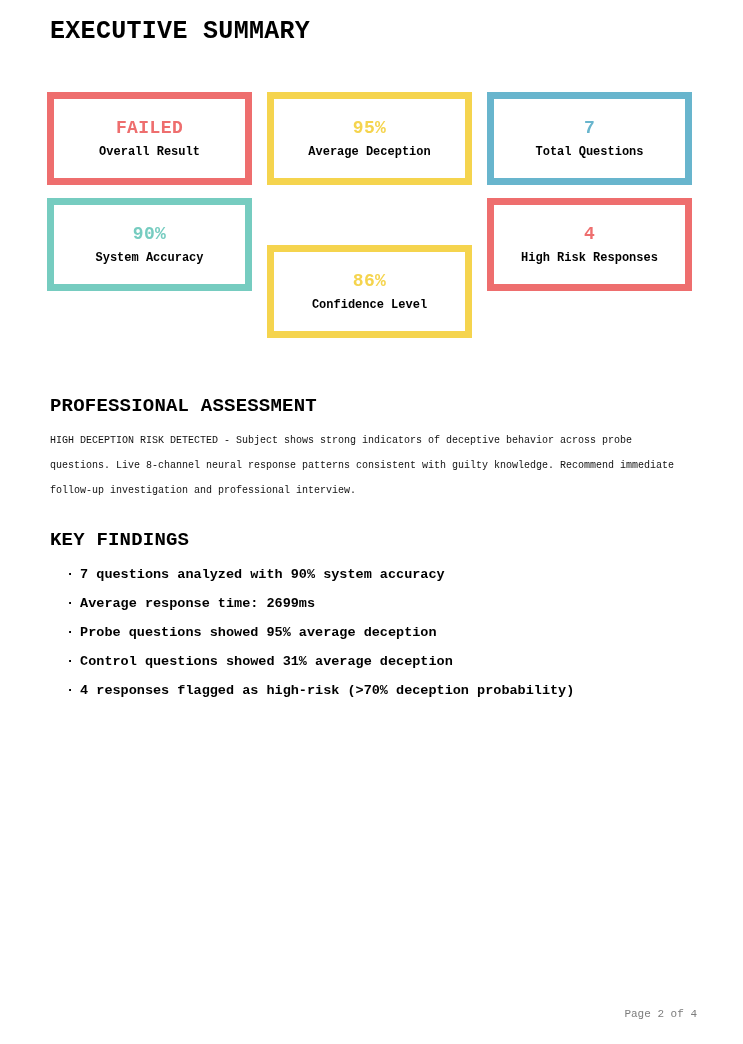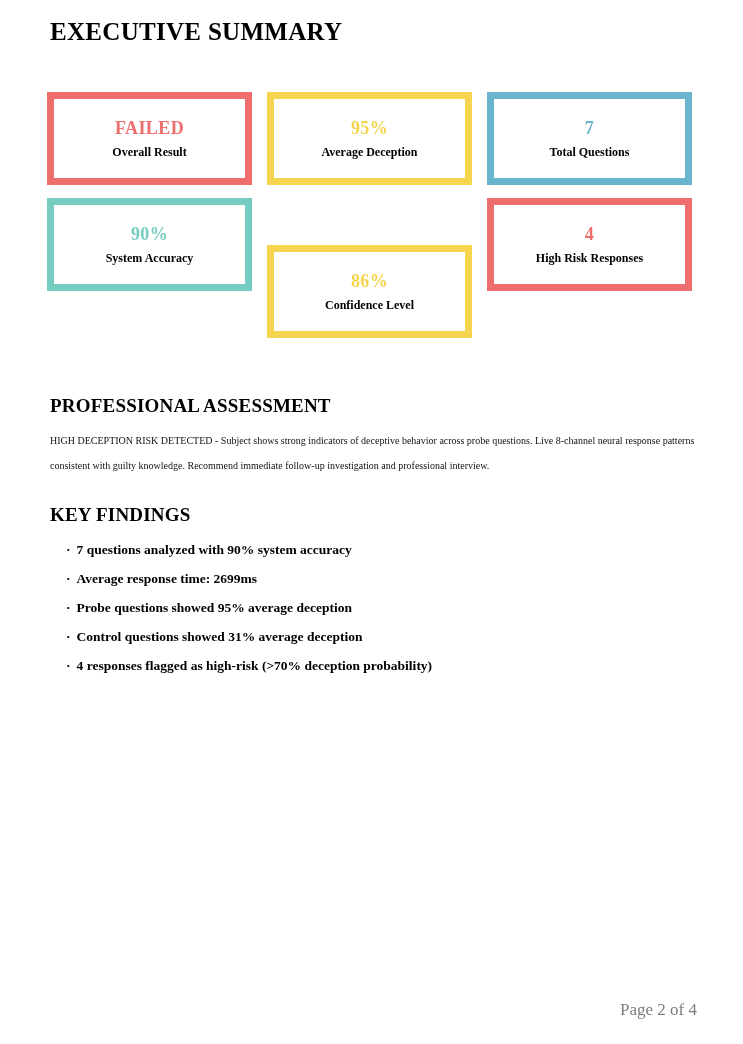--- a/index.html
+++ b/index.html
@@ -2,21 +2,21 @@
 <html><head>
 <meta charset="utf-8">
 <style>
   html, body { margin: 0; padding: 0; background: #ffffff; }
   .page {
     position: relative;
     width: 743px;
     height: 1044px;
     box-sizing: border-box;
     background: #ffffff;
-    font-family: Liberation Serif, serif;
+    font-family: Liberation Mono, monospace;
     color: #000000;
     padding: 17px 46px 0 47px;
     overflow: hidden;
   }
   .doc-title {
     margin: 0 0 0 3px;
     font-size: 25px;
     line-height: 30px;
     font-weight: 700;
     letter-spacing: 0.3px;
@@ -80,21 +80,21 @@
     color: #000000;
   }
   .bullet-dot {
     display: inline-block;
     margin-right: 6px;
   }
   .page-footer {
     position: absolute;
     right: 46px;
     bottom: 24px;
-    font-size: 17px;
+    font-size: 11px;
     color: #7d7d7d;
   }
 </style>
 </head>
 <body>
 
 <div class="page">
 
   <h1 class="doc-title">EXECUTIVE SUMMARY</h1>
 

